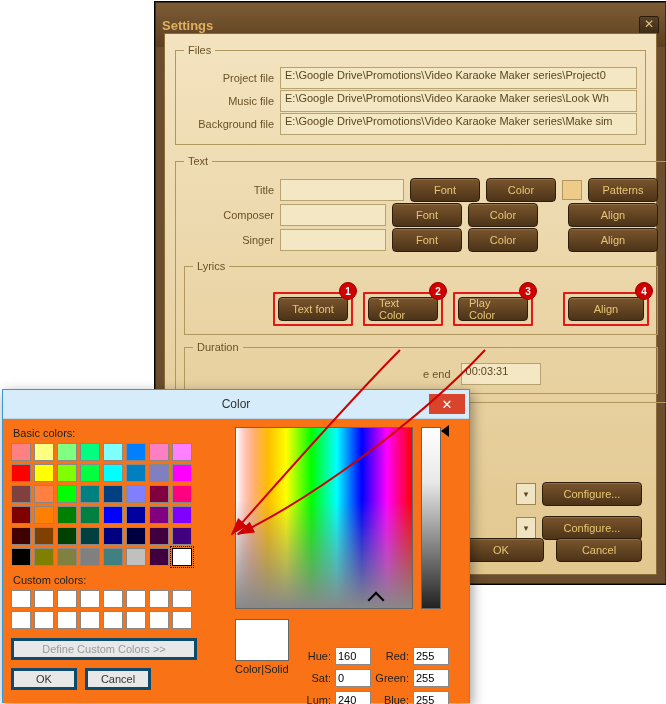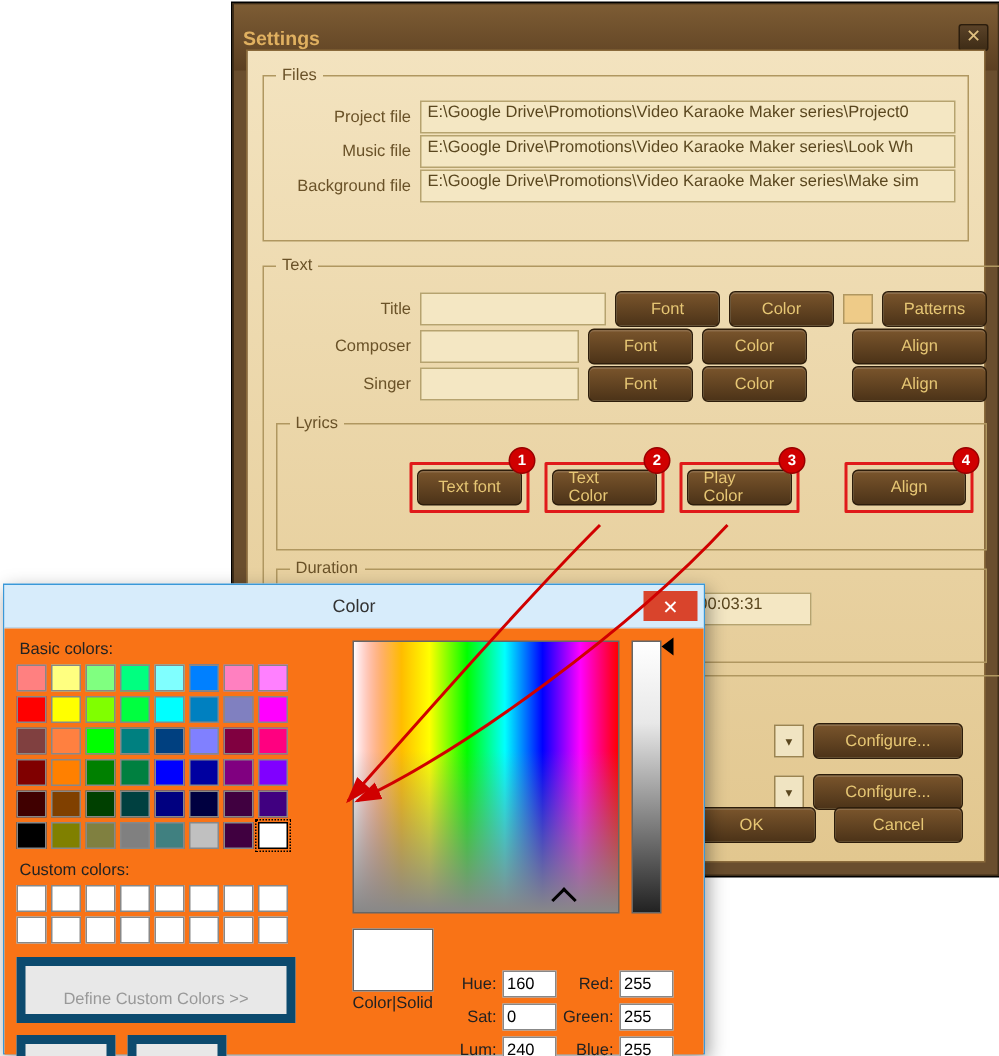--- a/index.html
+++ b/index.html
@@ -48,21 +48,21 @@
 }
 .settings-body {
   position:absolute;
   left:8px; top:30px; right:8px; bottom:8px;
   background: linear-gradient(#f3e3bf, #e2c78f);
   border: 1px solid #8a6a3b;
 }
 fieldset.fs {
   border:1px solid #b09760;
   margin:10px;
-  padding:10px 8px 24px 8px;
+  padding:10px 8px 8px 8px;
   position:relative;
 }
 fieldset.fs > legend {
   color:#6a5228;
   font-size:11px;
   padding:0 4px;
 }
 .row { display:flex; align-items:center; margin:1px 0; gap:6px;}
 .label {
   width:90px;
@@ -221,24 +221,24 @@
 }
 .custom-row {
   display:grid;
   grid-template-columns: repeat(8, 20px);
   grid-auto-rows:18px;
   gap:3px;
   margin-bottom:3px;
 }
 .cw { border:1px solid #888; background:#fff;width:20px;height:18px;box-sizing:border-box;}
 .winbtn {
-  border:6px solid #0c4a6e;
+  border:3px solid #0c4a6e;
   background:#e8e8e8;
   height:22px;
-  padding:16px 12px;
+  padding:0 12px;
   font-size:11px;
   color:#333;
   cursor:pointer;
 }
 .winbtn.disabled {color:#999;}
 .okcancel {display:flex;gap:8px;margin-top:8px;}
 .gradient-area {
   position:absolute;
   left:232px; top:8px;
   width:176px;height:180px;

